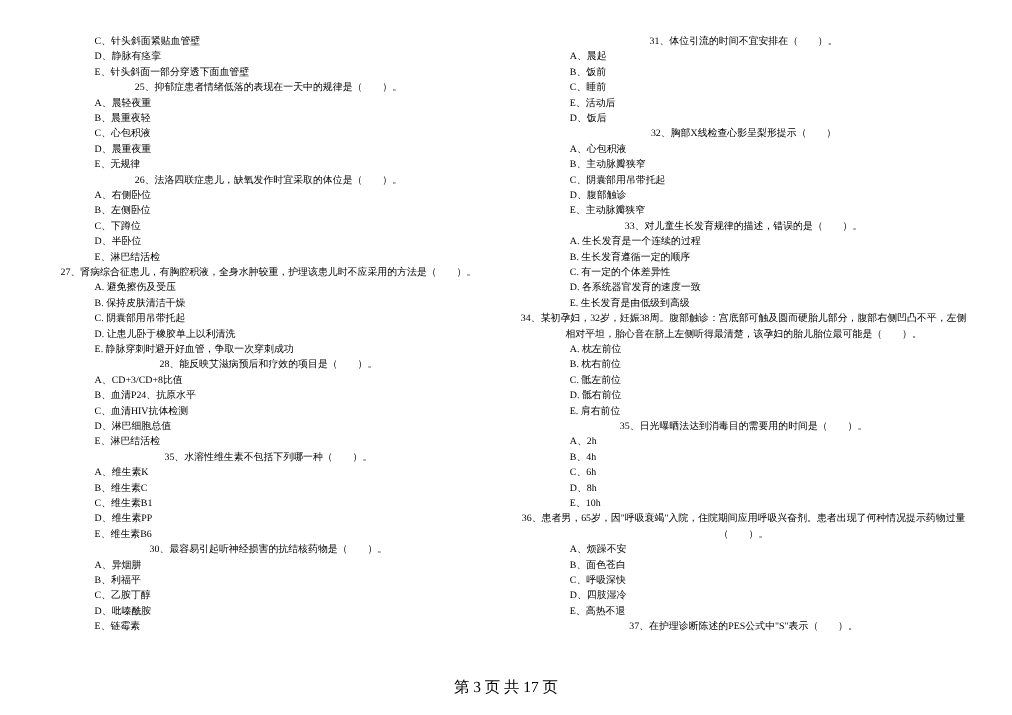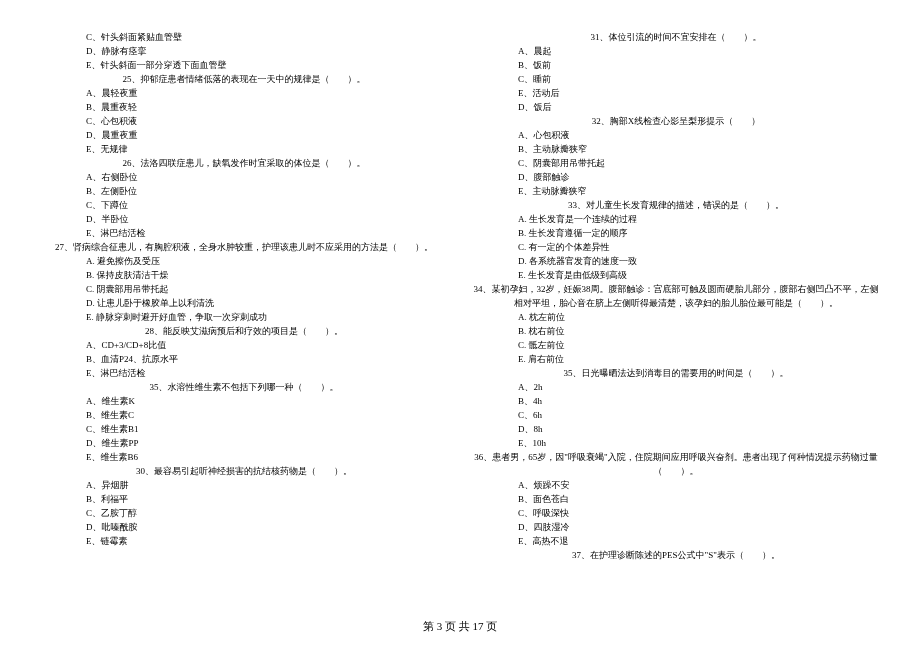--- a/index.html
+++ b/index.html
@@ -36,21 +36,21 @@
     .option {
       line-height: 14px;
       padding-left: 48px;
     }
     .footer {
       position: absolute;
       bottom: 16px;
       left: 0;
       right: 0;
       text-align: center;
-      font-size: 11px;
+      font-size: 14px;
     }
   </style>
 </head>
 <body>
 
 <div class="columns">
   <div class="column" id="left-col">
       <div class="option">C、针头斜面紧贴血管壁</div>
       <div class="option">D、静脉有痉挛</div>
       <div class="option">E、针头斜面一部分穿透下面血管壁</div>
@@ -68,20 +68,22 @@
       <div class="option">E、淋巴结活检</div>
       <div class="question-text">27、肾病综合征患儿，有胸腔积液，全身水肿较重，护理该患儿时不应采用的方法是（　　）。</div>
       <div class="option">A. 避免擦伤及受压</div>
       <div class="option">B. 保持皮肤清洁干燥</div>
       <div class="option">C. 阴囊部用吊带托起</div>
       <div class="option">D. 让患儿卧于橡胶单上以利清洗</div>
       <div class="option">E. 静脉穿刺时避开好血管，争取一次穿刺成功</div>
       <div class="question-text">28、能反映艾滋病预后和疗效的项目是（　　）。</div>
       <div class="option">A、CD+3/CD+8比值</div>
       <div class="option">B、血清P24、抗原水平</div>
+      <div class="option">C、血清HIV抗体检测</div>
+      <div class="option">D、淋巴细胞总值</div>
       <div class="option">E、淋巴结活检</div>
       <div class="question-text">35、水溶性维生素不包括下列哪一种（　　）。</div>
       <div class="option">A、维生素K</div>
       <div class="option">B、维生素C</div>
       <div class="option">C、维生素B1</div>
       <div class="option">D、维生素PP</div>
       <div class="option">E、维生素B6</div>
       <div class="question-text">30、最容易引起听神经损害的抗结核药物是（　　）。</div>
       <div class="option">A、异烟肼</div>
       <div class="option">B、利福平</div>
@@ -105,20 +107,21 @@
       <div class="question-text">33、对儿童生长发育规律的描述，错误的是（　　）。</div>
       <div class="option">A. 生长发育是一个连续的过程</div>
       <div class="option">B. 生长发育遵循一定的顺序</div>
       <div class="option">C. 有一定的个体差异性</div>
       <div class="option">D. 各系统器官发育的速度一致</div>
       <div class="option">E. 生长发育是由低级到高级</div>
       <div class="question-text" style="padding-left: 0px; text-indent: 0px;">34、某初孕妇，32岁，妊娠38周。腹部触诊：宫底部可触及圆而硬胎儿部分，腹部右侧凹凸不平，左侧相对平坦，胎心音在脐上左侧听得最清楚，该孕妇的胎儿胎位最可能是（　　）。</div>
       <div class="option">A. 枕左前位</div>
       <div class="option">B. 枕右前位</div>
       <div class="option">C. 骶左前位</div>
+      <div class="option">D. 骶右前位</div>
       <div class="option">E. 肩右前位</div>
       <div class="question-text">35、日光曝晒法达到消毒目的需要用的时间是（　　）。</div>
       <div class="option">A、2h</div>
       <div class="option">B、4h</div>
       <div class="option">C、6h</div>
       <div class="option">D、8h</div>
       <div class="option">E、10h</div>
       <div class="question-text" style="padding-left: 0px; text-indent: 0px;">36、患者男，65岁，因"呼吸衰竭"入院，住院期间应用呼吸兴奋剂。患者出现了何种情况提示药物过量（　　）。</div>
       <div class="option">A、烦躁不安</div>
       <div class="option">B、面色苍白</div>

